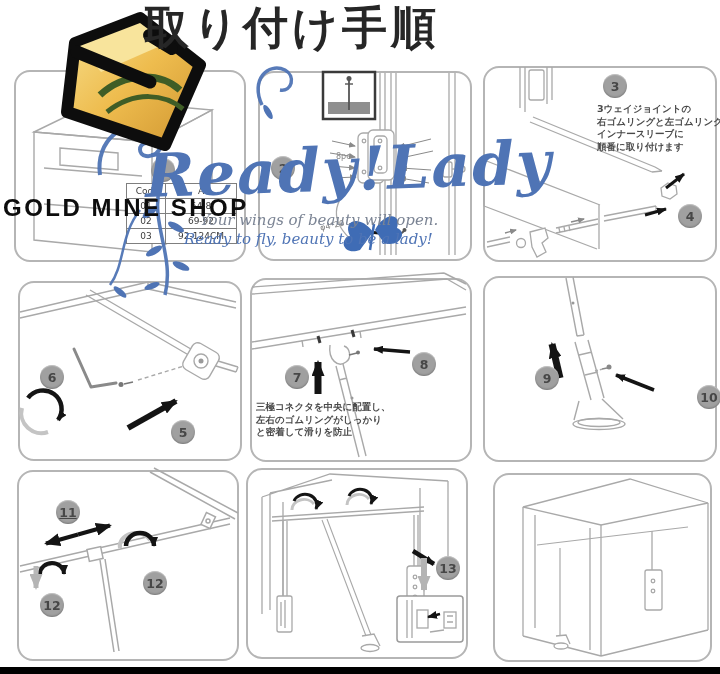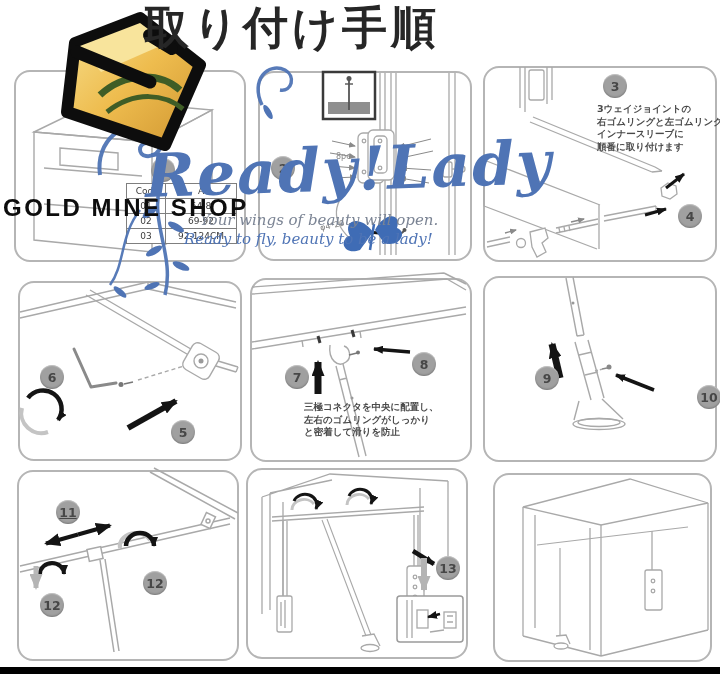--- a/index.html
+++ b/index.html
@@ -258,21 +258,21 @@
 
   <div class="tiny-label" style="left:336px;top:152px;">8pc</div>
   <div class="tiny-label" style="left:320px;top:221px;transform:rotate(-12deg);color:#777;">φ4*20</div>
 
   <div class="note" style="left:597px;top:103px;font-weight:700;">
     <div>3ウェイジョイントの</div>
     <div>右ゴムリングと左ゴムリングを</div>
     <div>インナースリーブに</div>
     <div>順番に取り付けます</div>
   </div>
-  <div class="note" style="left:256px;top:401px;font-weight:700;margin-left:48px;">
+  <div class="note" style="left:256px;top:401px;font-weight:700;">
     <div>三極コネクタを中央に配置し、</div>
     <div>左右のゴムリングがしっかり</div>
     <div>と密着して滑りを防止</div>
   </div>
 
   <div class="step" style="left:151px;top:158px;">1</div>
   <div class="step" style="left:271px;top:156px;">2</div>
   <div class="step" style="left:603px;top:74px;">3</div>
   <div class="step" style="left:678px;top:204px;">4</div>
   <div class="step" style="left:171px;top:420px;">5</div>

